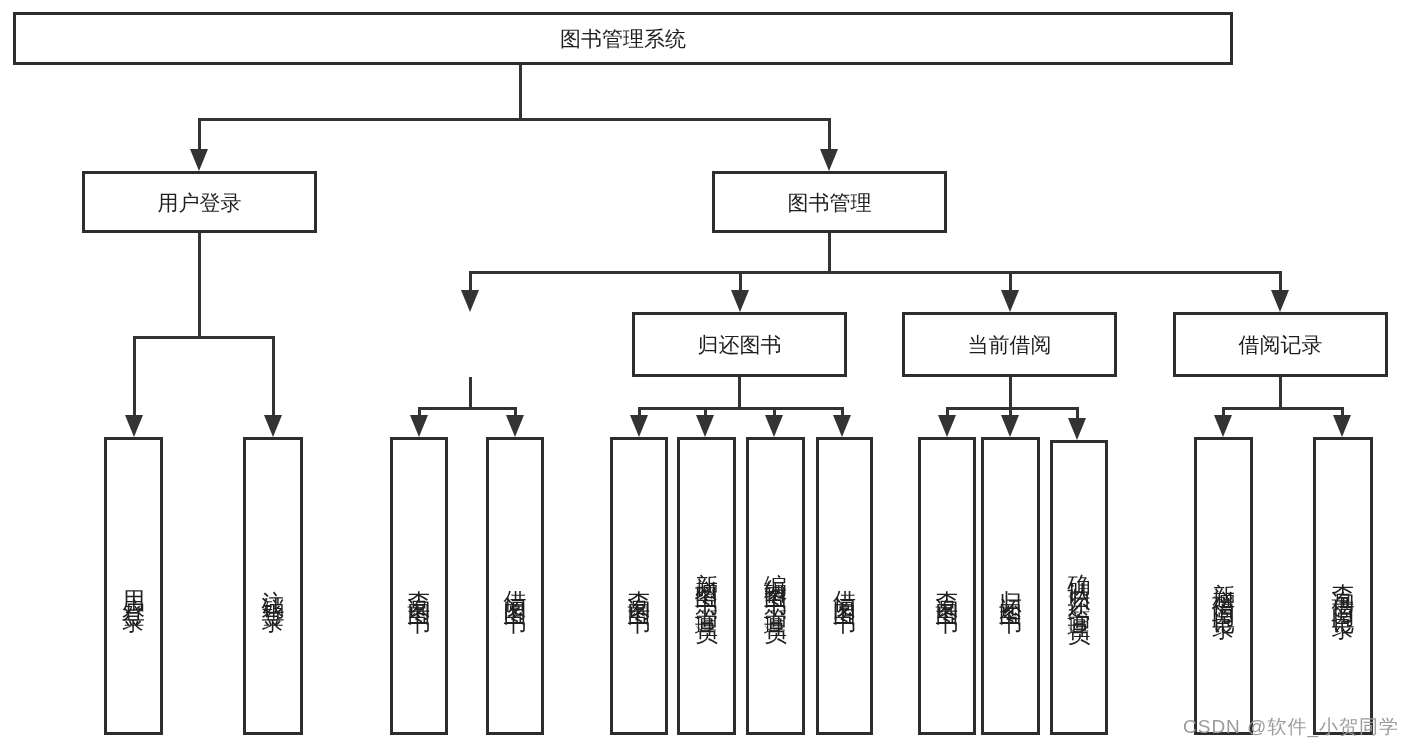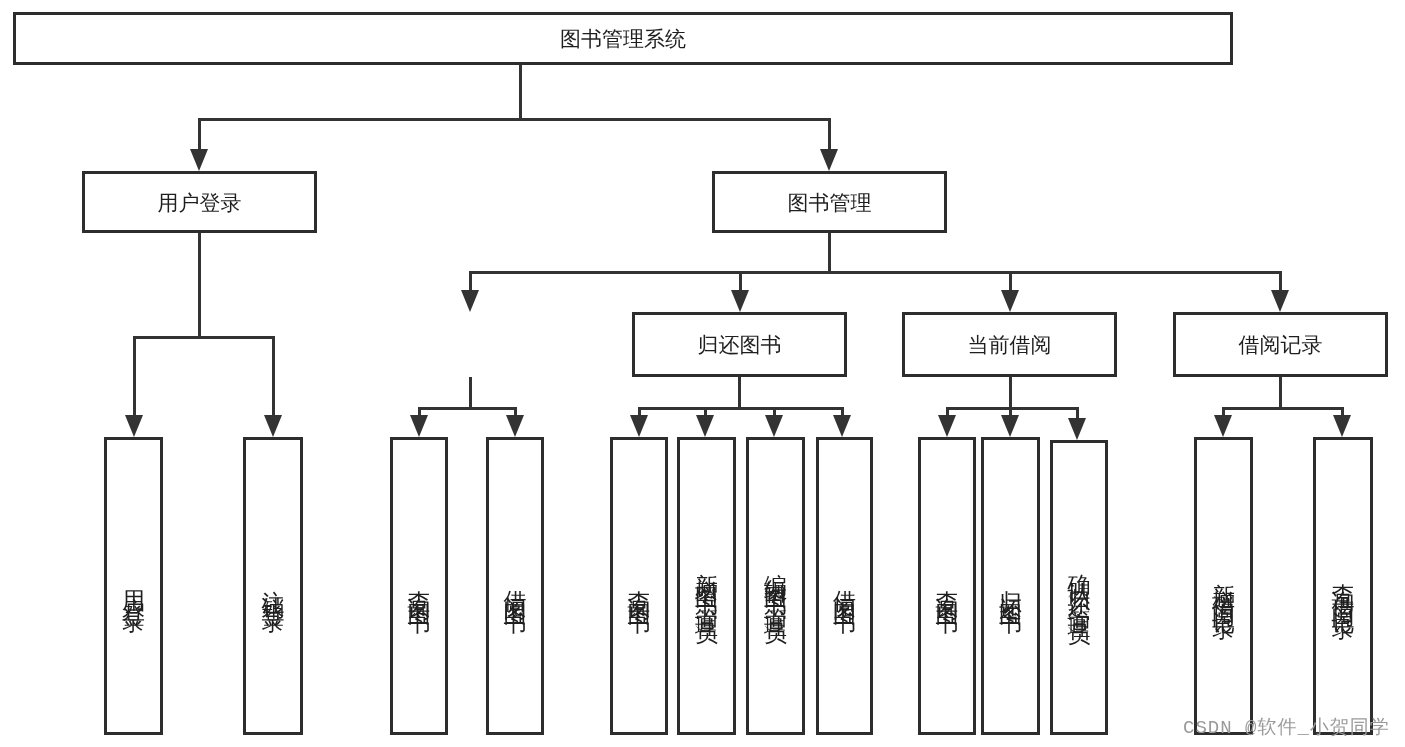--- a/index.html
+++ b/index.html
@@ -37,21 +37,20 @@
     top: 437px; width: 59px; height: 298px;
     border: 3px solid #2d2d2d; background: #ffffff;
     display: flex; align-items: center; justify-content: center;
     writing-mode: vertical-rl; text-orientation: mixed;
     font-size: 23px; letter-spacing: 7px; line-height: 1;
   }
   .watermark {
     position: absolute; left: 1183px; top: 714px;
     font-size: 19px; color: #9b9b9b; letter-spacing: 1px;
     white-space: nowrap;
-    font-family: Liberation Mono, monospace;
   }
 </style>
 </head>
 <body>
 
 <div class="canvas">
 
   <div class="ln vl" style="left:519px;top:65px;height:56px"></div>
   <div class="ln hl" style="left:198px;top:118px;width:633px"></div>
   <div class="ln vl" style="left:198px;top:118px;height:33px"></div>

